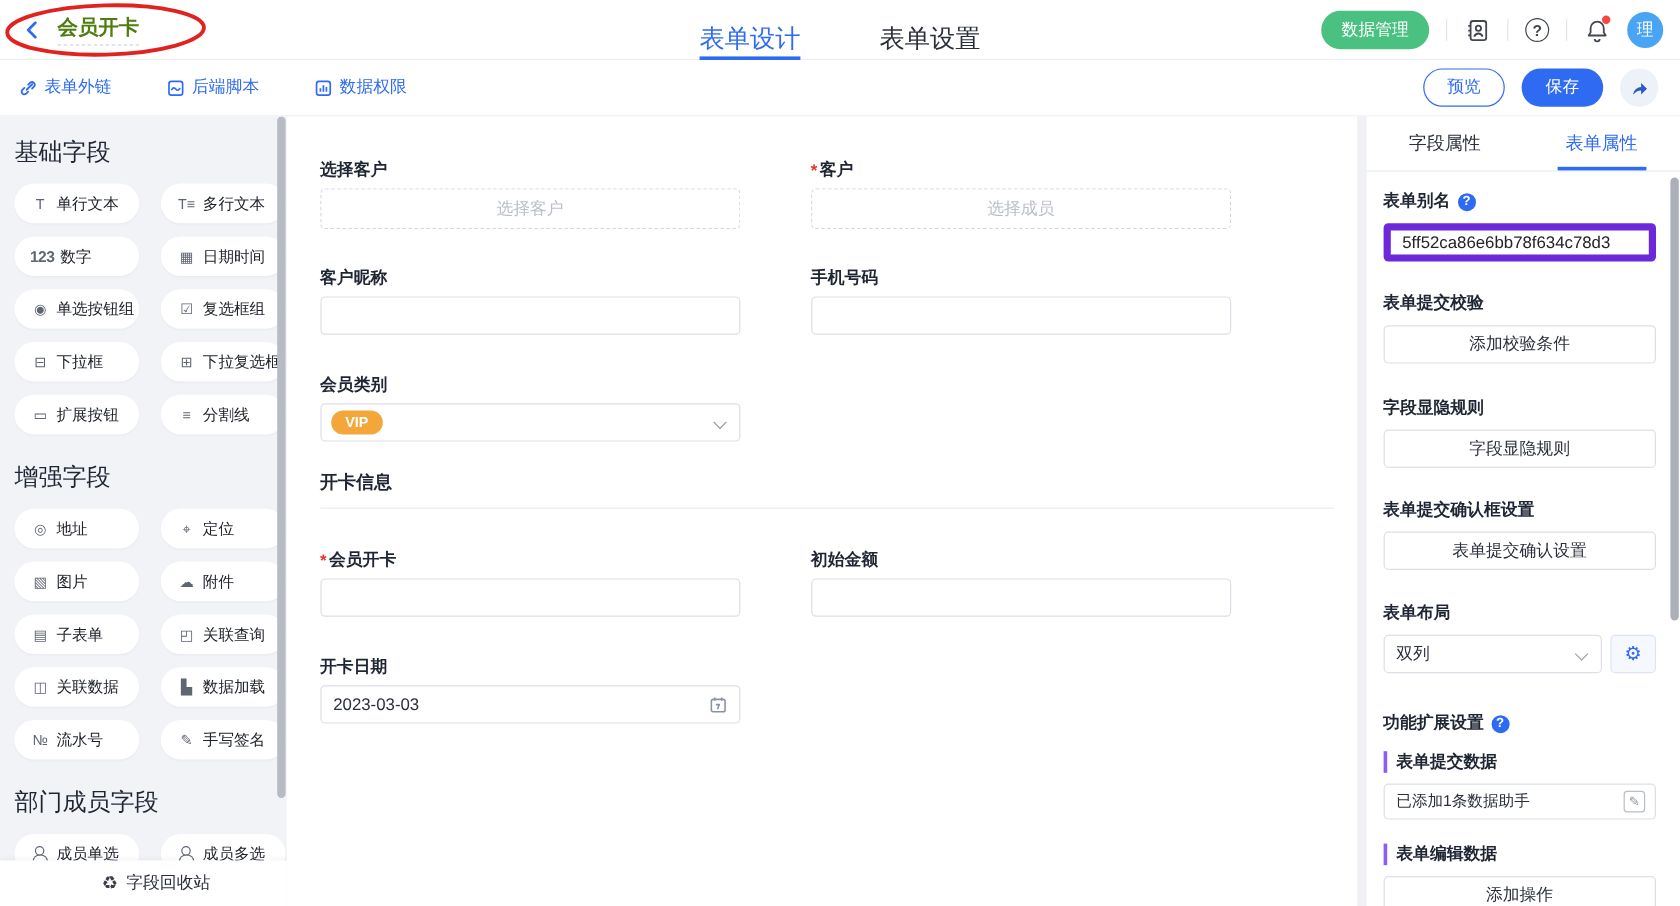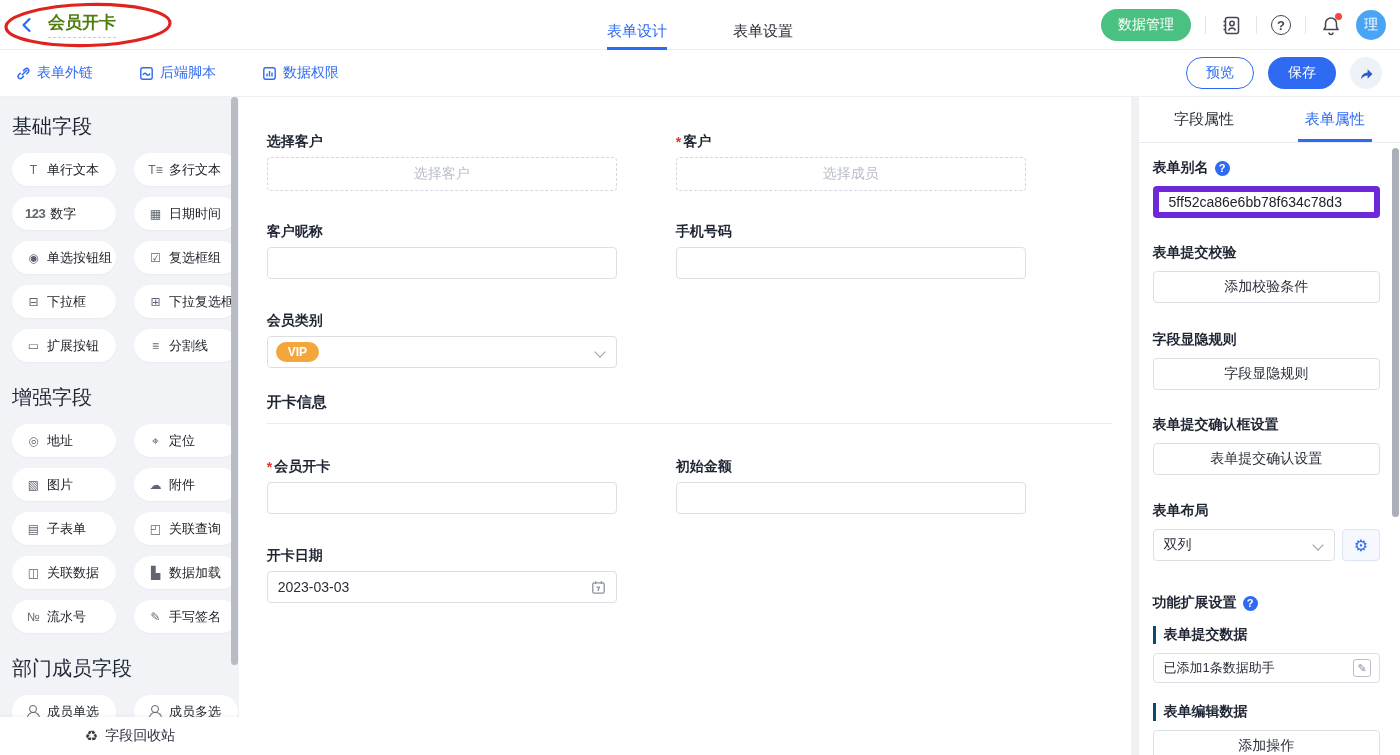--- a/index.html
+++ b/index.html
@@ -5,21 +5,21 @@
   *{box-sizing:border-box;margin:0;padding:0}
   body{font-family:"Liberation Sans","DejaVu Sans",sans-serif;color:#20242b;background:#fff}
   .app{position:relative;width:1400px;height:755px;overflow:hidden;background:#fff}
 
   
   .header{position:relative;height:50px;border-bottom:1px solid #eceef2;display:flex;align-items:center;padding:0 16px}
   .back-wrap{display:flex;align-items:center;gap:10px;position:relative;z-index:2}
   .page-title{font-size:17px;font-weight:700;color:#4d7c0f;border-bottom:1px dashed #c9cdd6;padding-bottom:3px}
   .annotation{position:absolute;left:2px;top:1px;z-index:3;pointer-events:none}
   .header-tabs{position:absolute;left:50%;transform:translateX(-50%);top:0;height:50px;display:flex;gap:66px}
-  .h-tab{font-size:15px;color:#2a2f3a;display:flex;align-items:center;padding-top:16px;border-bottom:3px solid transparent;cursor:pointer}
+  .h-tab{font-size:21px;color:#2a2f3a;display:flex;align-items:center;padding-top:16px;border-bottom:3px solid transparent;cursor:pointer}
   .h-tab.active{color:#2f6bf2;border-bottom-color:#2f6bf2}
   .header-right{position:absolute;right:14px;top:0;height:50px;display:flex;align-items:center;gap:14px}
   .btn-green{background:#4bc181;color:#fff;font-size:14px;border:none;border-radius:17px;padding:7px 17px;cursor:pointer}
   .vdiv{width:1px;height:18px;background:#e3e5ea}
   .hicon{width:22px;height:22px;display:flex;align-items:center;justify-content:center;color:#41464f;position:relative;cursor:pointer}
   .qicon{width:20px;height:20px;border:1.6px solid #41464f;border-radius:50%;display:flex;align-items:center;justify-content:center;font-size:13px;font-weight:700;color:#41464f}
   .reddot{position:absolute;top:-1px;right:0;width:7px;height:7px;background:#f5483f;border-radius:50%}
   .avatar{width:30px;height:30px;border-radius:50%;background:#4aa4f5;color:#fff;font-size:14px;display:flex;align-items:center;justify-content:center;cursor:pointer}
 
   
@@ -71,21 +71,21 @@
   .rp-tab.active::after{content:"";position:absolute;bottom:0;left:50%;transform:translateX(-50%);width:74px;height:3px;background:#2f6bf2}
   .rp-body{padding:16px 20px 0 14px}
   .rp-label{font-size:14px;font-weight:700;color:#1f2633;display:flex;align-items:center;gap:6px}
   .help{width:15px;height:15px;border-radius:50%;background:#2f6bf2;color:#fff;font-size:11px;font-weight:700;display:flex;align-items:center;justify-content:center;cursor:pointer}
   .rp-input{width:100%;height:32px;border:6px solid #6d28d9;border-radius:4px;padding:0 10px;font-size:14px;color:#20242b;margin-top:9px;font-family:inherit}
   .rp-btn{width:100%;height:32px;border:1px solid #dcdfe6;border-radius:4px;background:#fff;font-size:14px;color:#2a2f3a;margin-top:9px;cursor:pointer;font-family:inherit}
   .rp-gap{margin-top:26px}
   .layout-row{display:flex;gap:7px;margin-top:9px}
   .rp-select{flex:1;height:32px;border:1px solid #dcdfe6;border-radius:4px;position:relative;display:flex;align-items:center;padding:0 26px 0 10px;font-size:14px;color:#2a2f3a;cursor:pointer}
   .gear-box{width:38px;height:32px;border:1px solid #dce4f5;background:#f5f8ff;border-radius:4px;display:flex;align-items:center;justify-content:center;color:#2f6bf2;font-size:16px;cursor:pointer}
-  .subhead{border-left:3px solid #0c4a6e;padding-left:8px;font-size:14px;font-weight:700;color:#1f2633;margin-top:14px}
+  .subhead{border-left:3px solid #8b5cf6;padding-left:8px;font-size:14px;font-weight:700;color:#1f2633;margin-top:14px}
   .assist-box{height:30px;border:1px solid #dcdfe6;border-radius:4px;margin-top:9px;display:flex;align-items:center;justify-content:space-between;padding:0 8px 0 10px;font-size:13px;color:#2a2f3a;cursor:pointer}
   .edit-ic{width:18px;height:18px;border:1px solid #b9bec8;border-radius:3px;color:#8a919f;font-size:11px;display:flex;align-items:center;justify-content:center}
   .rp-scroll{position:absolute;right:1px;top:51px;width:7px;height:369px;background:#abafb8;border-radius:4px}
 
   svg{display:block}
 </style>
 </head>
 <body>
 
 <div class="app">

